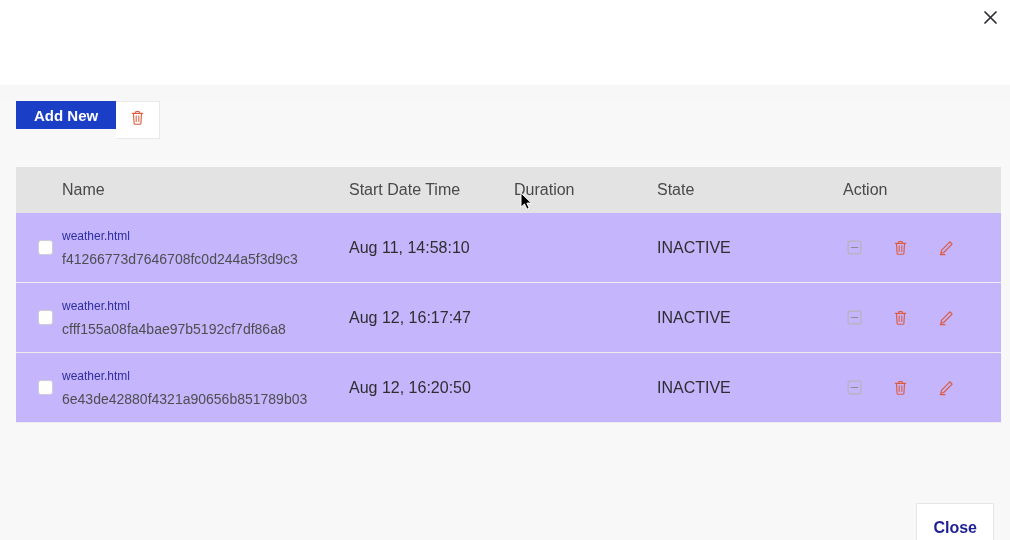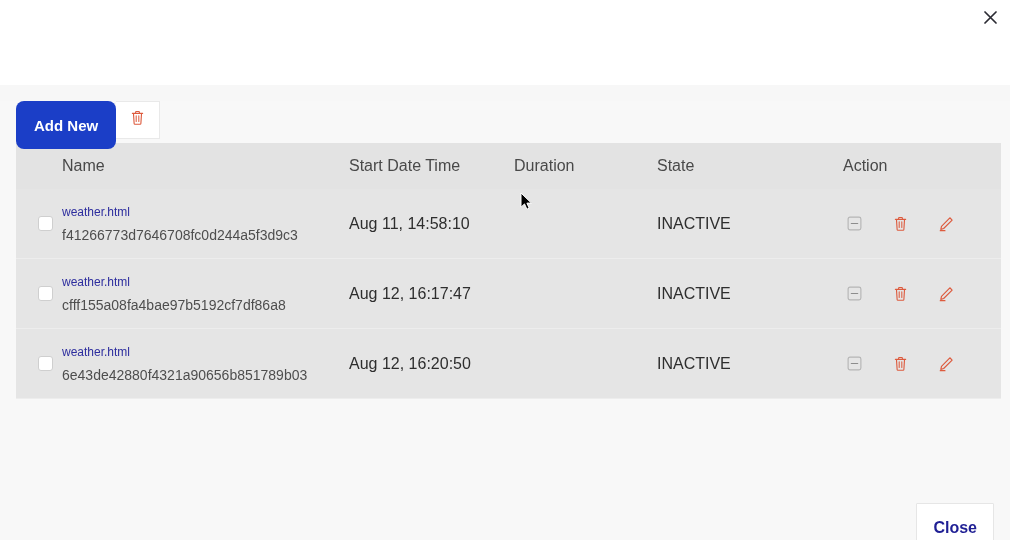--- a/index.html
+++ b/index.html
@@ -106,42 +106,42 @@
   }
 
   .btn-add-new {
     background: #1b3ec7;
     color: #ffffff;
     border: none;
     font-family: inherit;
     font-size: 15px;
     font-weight: bold;
     padding: 0 18px;
-    height: 48px;
-    cursor: pointer;
-    border-radius: 8px;
+    height: 28px;
+    cursor: pointer;
+    border-radius: 0;
   }
 
   .btn-icon-delete {
     background: #ffffff;
     border: 1px solid #e9e9e9;
     border-left: none;
     width: 44px;
     height: 38px;
     display: flex;
     align-items: center;
     justify-content: center;
     cursor: pointer;
   }
 
   
   .table-wrap {
-    margin: 4px 8px 0 16px;
+    margin: 28px 8px 0 16px;
     width: 985px;
-    background: #e5e5e5;
+    background: #c4b5fd;
   }
 
   .tbl {
     width: 100%;
     border-collapse: collapse;
     table-layout: fixed;
   }
 
   .tbl thead th {
     background: #e3e3e3;

